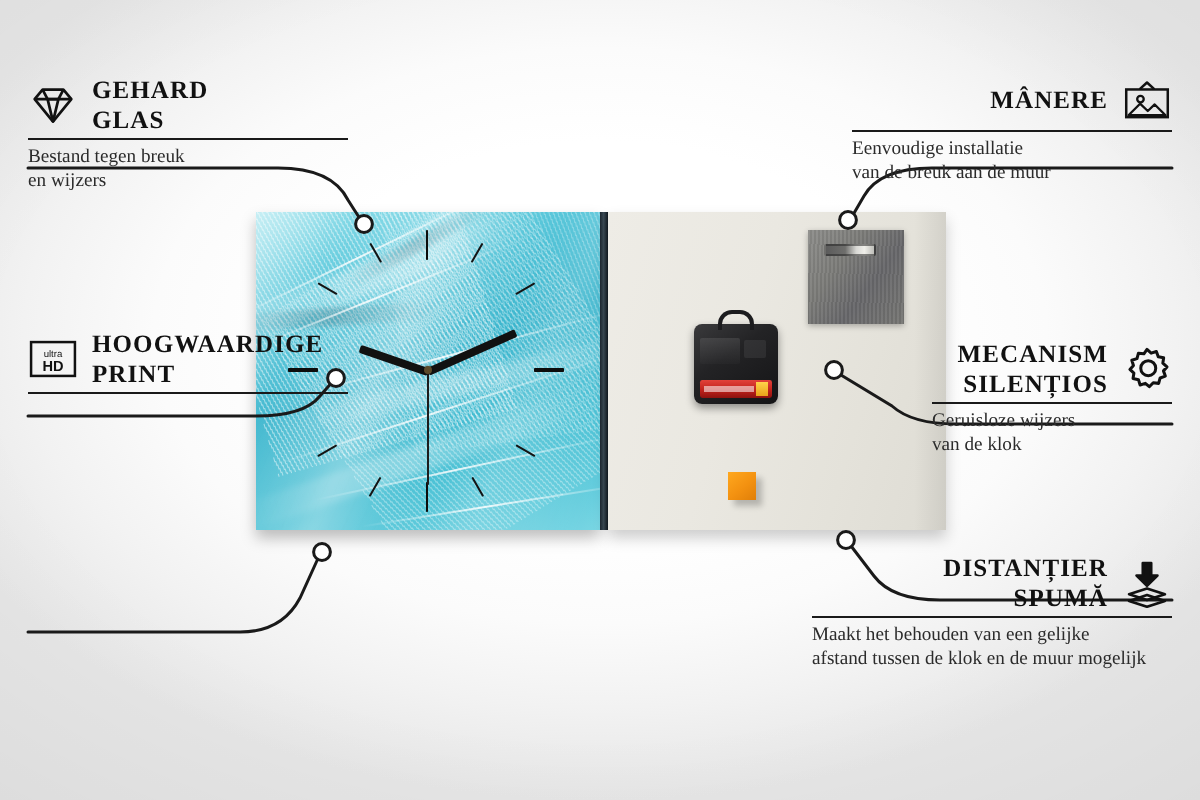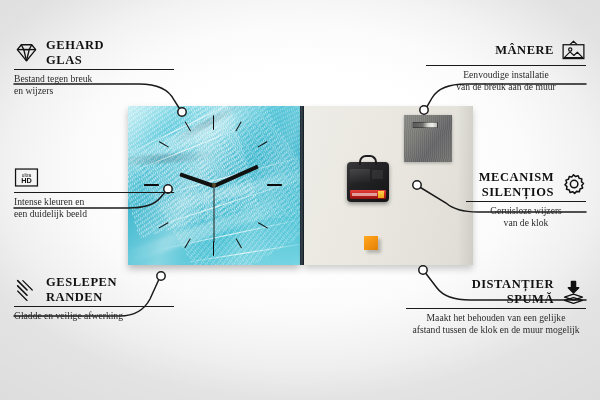--- a/index.html
+++ b/index.html
@@ -159,21 +159,21 @@
     font-weight:700; font-size:12.5px; letter-spacing:0.55px;
     color:#111; line-height:14.5px; text-transform:uppercase;
   }
   .co .rule { height:1px; background:#1a1a1a; margin-top:2px; }
   .co .sub {
     font-family:"Liberation Serif", serif;
     font-size:9.6px; line-height:12.2px; color:#2b2b2b; margin-top:3px;
   }
   .co.right .head { flex-direction:row; justify-content:flex-end; }
   .co.right .ttl { text-align:right; }
-  .co.right .sub { text-align:center; }
+  .co.right .sub { text-align:left; }
 
   #lines { position:absolute; inset:0; pointer-events:none; }
 </style>
 </head>
 <body>
 
 <div id="stage">
 
   <div class="bg-base"></div>
   <div class="bg-glow"></div>
@@ -285,49 +285,28 @@
 
   <div class="co left" style="left:14px;top:165px;width:160px;">
     <div class="head">
       <span class="ic">
         <svg viewBox="0 0 26 24">
           <rect x="1.6" y="3.2" width="22.8" height="17.6" fill="none" stroke="#111" stroke-width="1.3"></rect>
           <text x="13" y="11.1" font-family="Liberation Sans, sans-serif" font-size="5" text-anchor="middle" fill="#111">ultra</text>
           <text x="13" y="18.2" font-family="Liberation Sans, sans-serif" font-size="7.6" font-weight="bold" text-anchor="middle" fill="#111">HD</text>
         </svg>
       </span>
+      <span class="ttl">
+        <span>HOOGWAARDIGE</span><br>
+        <span>PRINT</span>
+      </span>
     </div>
     <div class="rule" style="width:160px;"></div>
-    <div class="sub">
-      <span>Intense kleuren en</span><br>
-      <span>een duidelijk beeld</span>
-    </div>
-  </div>
-
-  <div class="co left" style="left:14px;top:275px;width:160px;">
-    <div class="head">
-      <span class="ic">
-        <svg viewBox="0 0 24 24" fill="none" stroke="#111" stroke-width="1.5" stroke-linecap="round">
-          <path d="M4 4 L20 4 L4 20 Z" fill="none" stroke="none"></path>
-          <path d="M3.5 3.5 L12.5 12.5"></path>
-          <path d="M3.5 8.5 L12.5 17.5"></path>
-          <path d="M3.5 13.5 L12.5 22.5" stroke-width="1.2"></path>
-          <path d="M8.5 3.5 L17.5 12.5" stroke-width="1.2"></path>
-        </svg>
-      </span>
-      <span class="ttl">
-        <span>GESLEPEN</span><br>
-        <span>RANDEN</span>
-      </span>
-    </div>
-    <div class="rule" style="width:160px;"></div>
-    <div class="sub">
-      <span>Gladde en veilige afwerking</span>
-    </div>
-  </div>
+  </div>
+
 
   <div class="co right" style="left:426px;top:38px;width:160px;">
     <div class="head">
       <span class="ttl" style="flex:1;">
         <span>MÂNERE</span><br>
       </span>
       <span class="ic">
         <svg viewBox="0 0 26 24">
           <rect x="2.2" y="6" width="21.6" height="14.4" fill="none" stroke="#111" stroke-width="1.3"></rect>
           <path d="M9.5 5.6 L13 2.4 L16.5 5.6" fill="none" stroke="#111" stroke-width="1.3" stroke-linecap="round" stroke-linejoin="round"></path>

